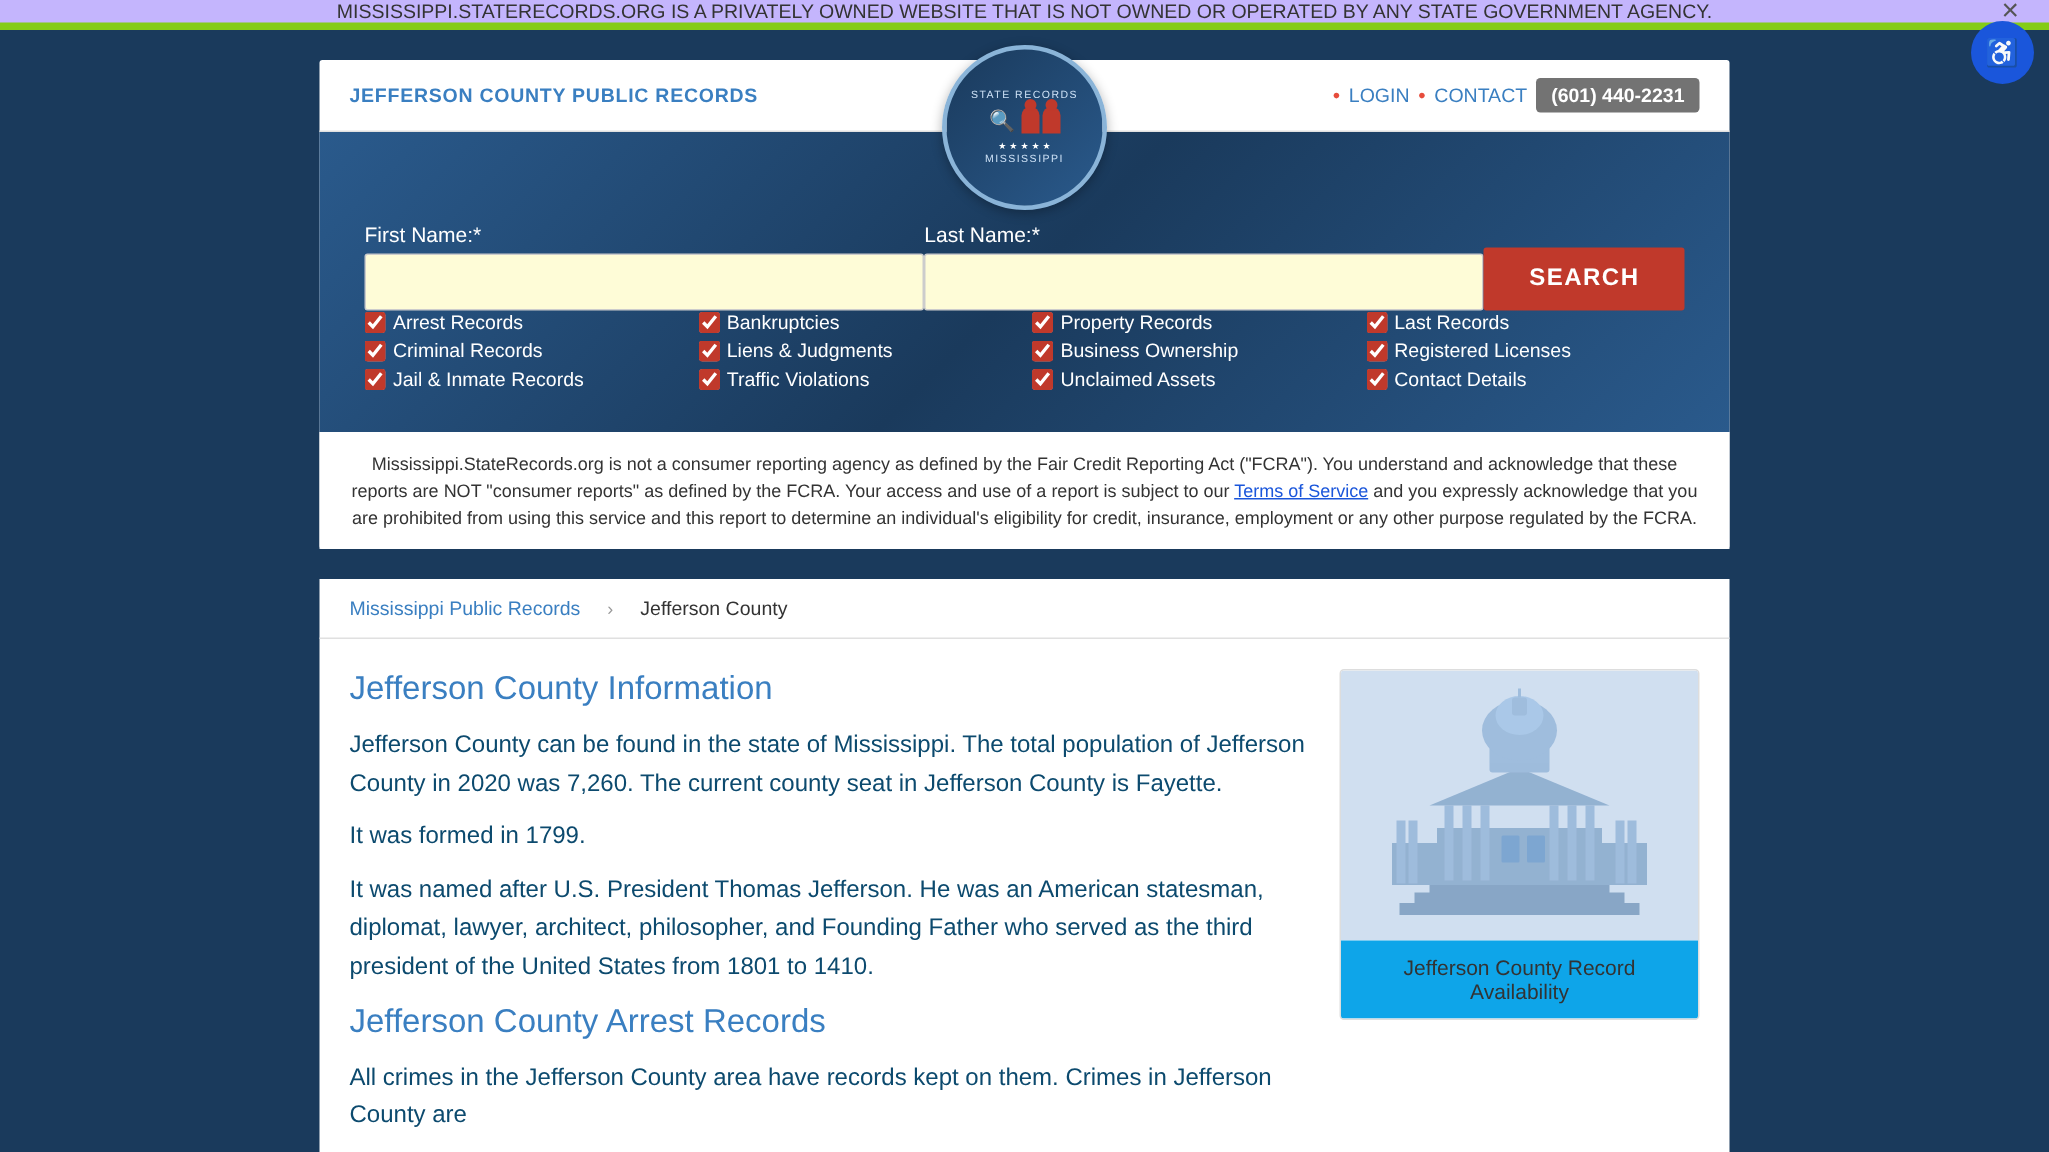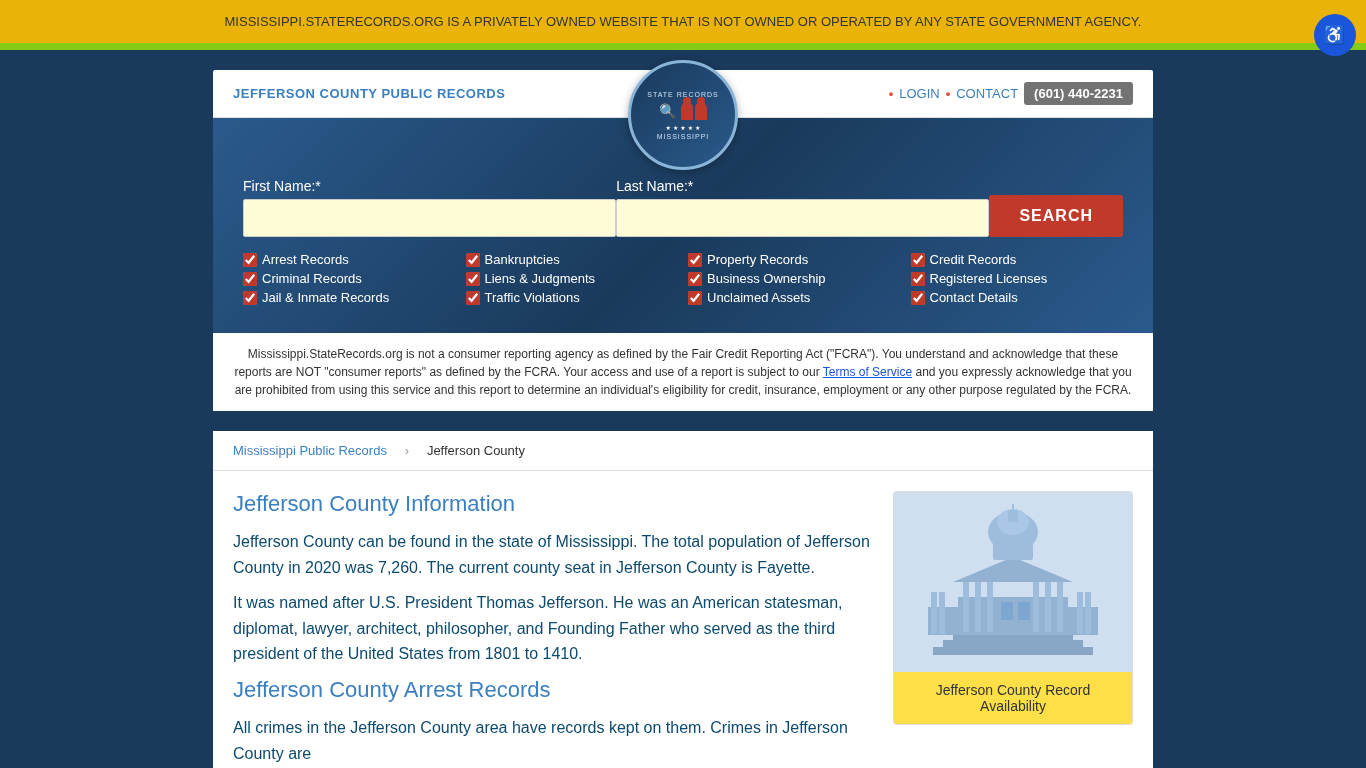--- a/index.html
+++ b/index.html
@@ -1,27 +1,27 @@
 <!DOCTYPE html>
 <html><head>
   <meta charset="utf-8">
   <style>
     * { box-sizing: border-box; margin: 0; padding: 0; }
     body { font-family: Arial, sans-serif; background: #1a3a5c; min-height: 768px; }
 
     
     .top-banner {
-      background: #eab308;
+      background: #c4b5fd;
       text-align: center;
-      padding: 14px 60px;
+      padding: 0 60px;
       position: relative;
       font-size: 13px;
       color: #333;
       font-weight: 500;
-      border-bottom: 7px solid #84cc16;
+      border-bottom: 5px solid #84cc16;
     }
     .top-banner .close-btn {
       position: absolute;
       right: 20px;
       top: 50%;
       transform: translateY(-50%);
       font-size: 20px;
       cursor: pointer;
       color: #555;
       background: none;
@@ -170,21 +170,21 @@
     }
 
     
     .search-form-bg {
       background: linear-gradient(135deg, #2a5a8c 0%, #1a3a5c 50%, #2a5a8c 100%);
       padding: 60px 30px 20px 30px;
     }
     .search-fields {
       display: flex;
       align-items: flex-end;
-      margin-bottom: 15px;
+      margin-bottom: 0;
     }
     .field-group {
       display: flex;
       flex-direction: column;
       flex: 1;
     }
     .field-group label {
       color: #fff;
       font-size: 14px;
       margin-bottom: 5px;
@@ -304,21 +304,21 @@
       height: 180px;
       display: flex;
       align-items: center;
       justify-content: center;
     }
     .capitol-svg { opacity: 0.7; }
     .record-card-label {
       padding: 10px;
       font-size: 14px;
       color: #333;
-      background: #fde047;
+      background: #0ea5e9;
     }
   </style>
 </head>
 <body>
 
 <div class="accessibility-btn">
   <span>♿</span>
 </div>
 
 <div class="top-banner">
@@ -383,21 +383,21 @@
           <div class="checkbox-item">
             <input type="checkbox" checked="" style="">
             <span>Bankruptcies</span>
           </div>
           <div class="checkbox-item">
             <input type="checkbox" checked="" style="">
             <span>Property Records</span>
           </div>
           <div class="checkbox-item">
             <input type="checkbox" checked="" style="">
-            <span>Credit Records</span>
+            <span>Last Records</span>
           </div>
           <div class="checkbox-item">
             <input type="checkbox" checked="" style="">
             <span>Criminal Records</span>
           </div>
           <div class="checkbox-item">
             <input type="checkbox" checked="" style="">
             <span>Liens &amp; Judgments</span>
           </div>
           <div class="checkbox-item">
@@ -437,20 +437,21 @@
     <div class="breadcrumb">
       <a href="#">Mississippi Public Records</a>
       <span class="chevron">›</span>
       <span>Jefferson County</span>
     </div>
 
     <div class="page-content">
       <div class="main-text">
         <h2 class="section-title">Jefferson County Information</h2>
         <p class="body-text">Jefferson County can be found in the state of Mississippi. The total population of Jefferson County in 2020 was 7,260. The current county seat in Jefferson County is Fayette.</p>
+        <p class="body-text">It was formed in 1799.</p>
         <p class="body-text">It was named after U.S. President Thomas Jefferson. He was an American statesman, diplomat, lawyer, architect, philosopher, and Founding Father who served as the third president of the United States from 1801 to 1410.</p>
         <h2 class="section-title">Jefferson County Arrest Records</h2>
         <p class="body-text">All crimes in the Jefferson County area have records kept on them. Crimes in Jefferson County are</p>
       </div>
 
       <div class="sidebar-card">
         <div class="record-card">
           <div class="record-card-img">
 
             <svg class="capitol-svg" width="180" height="160" viewBox="0 0 180 160">

